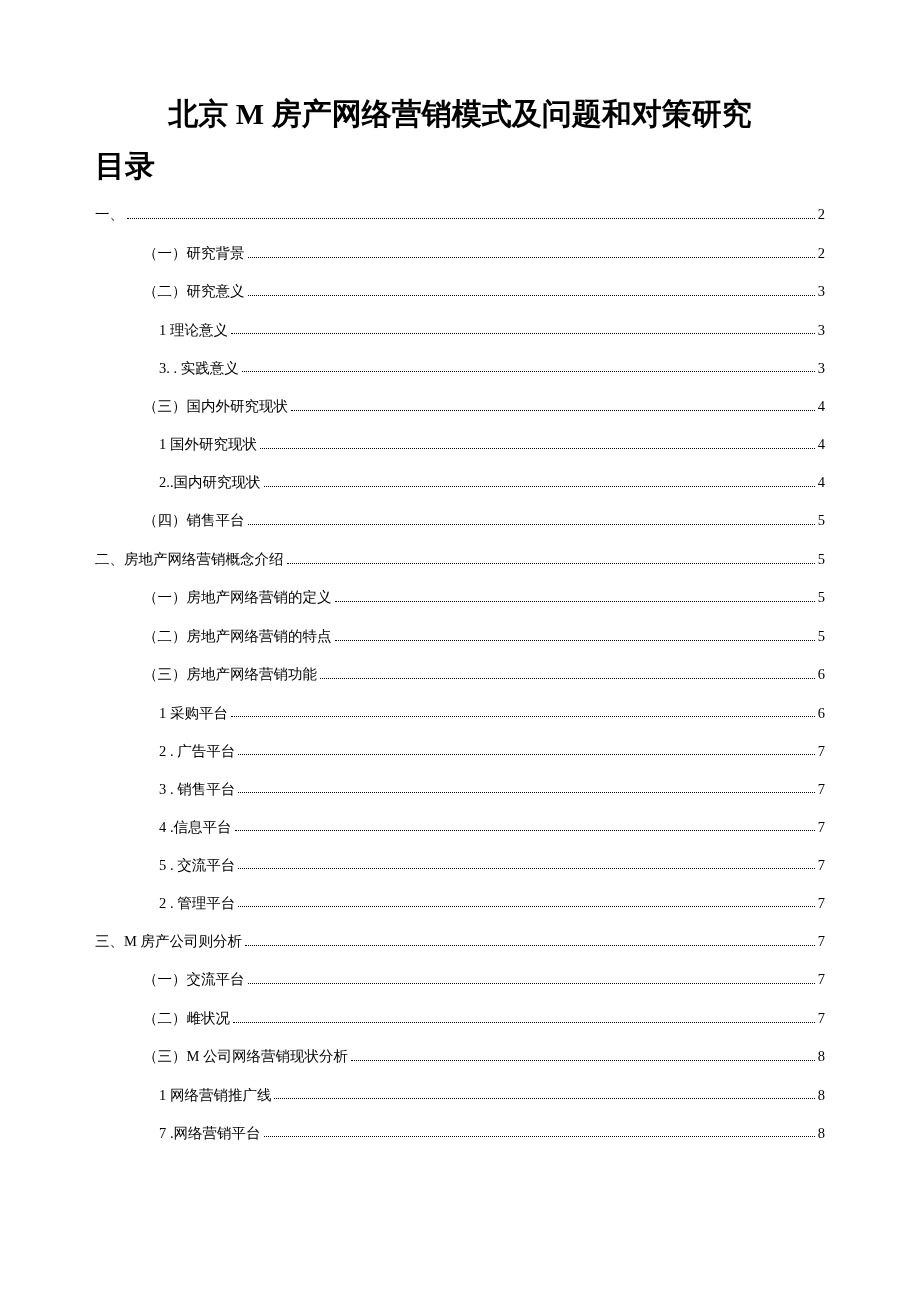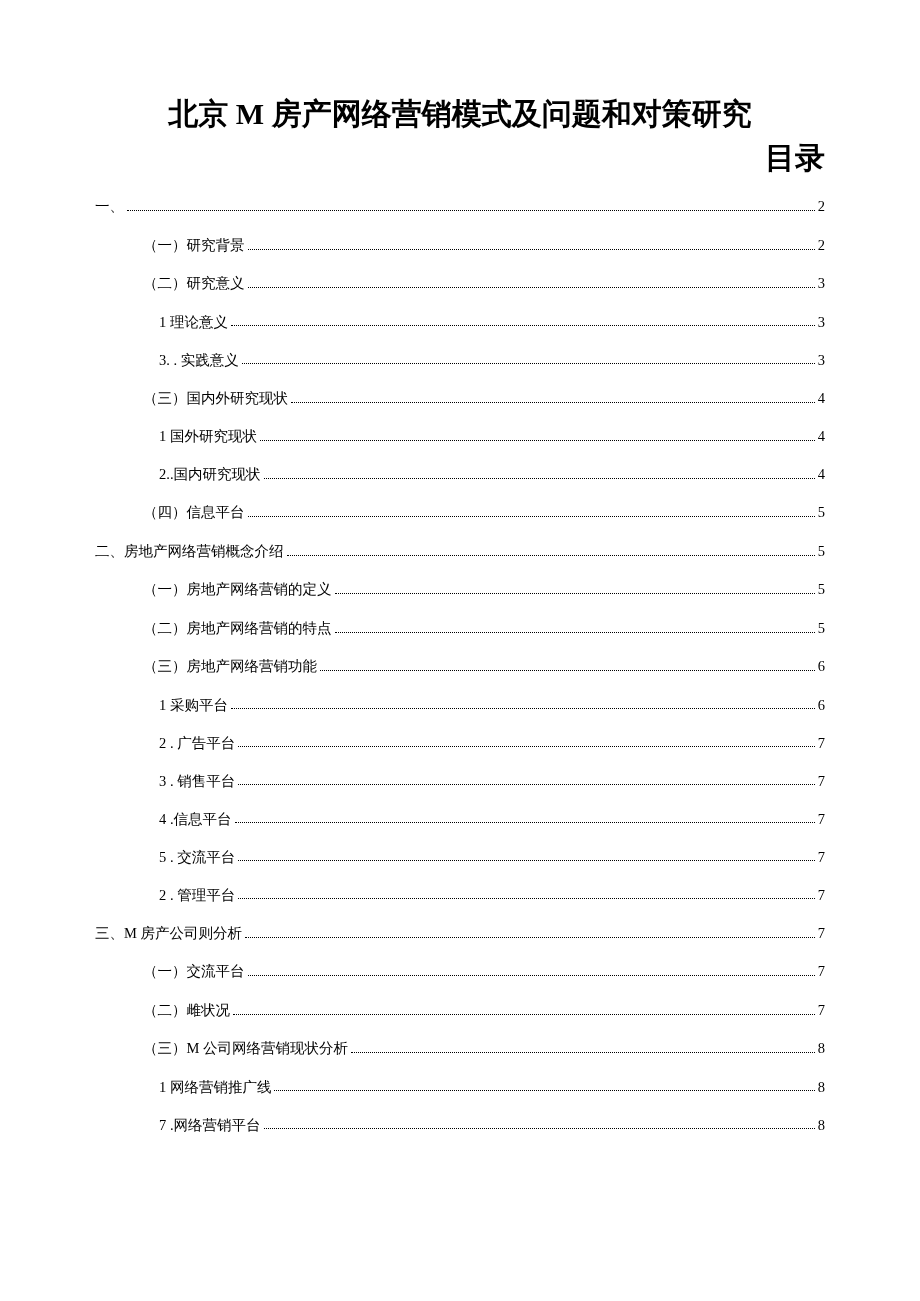--- a/index.html
+++ b/index.html
@@ -14,25 +14,26 @@
       height: 1301px;
       padding: 90px 95px 60px 95px;
       color: #000;
       position: relative;
     }
     .title {
       font-size: 30px;
       font-weight: bold;
       text-align: center;
       line-height: 1.6;
+      margin-bottom: 8px;
     }
     .subtitle {
       font-size: 30px;
       font-weight: bold;
-      text-align: right;
+      text-align: left;
       line-height: 1.3;
       margin-bottom: 22px;
     }
     .toc-container {
       font-size: 14.5px;
       line-height: 1;
     }
     .toc-line {
       display: flex;
       align-items: baseline;
@@ -97,21 +98,21 @@
       <span class="toc-label">1 国外研究现状</span>
       <span class="toc-dots"></span>
       <span class="toc-page">4</span>
     </div>
     <div class="toc-line toc-level-2">
       <span class="toc-label">2..国内研究现状</span>
       <span class="toc-dots"></span>
       <span class="toc-page">4</span>
     </div>
     <div class="toc-line toc-level-1">
-      <span class="toc-label">（四）信息平台</span>
+      <span class="toc-label">（四）销售平台</span>
       <span class="toc-dots"></span>
       <span class="toc-page">5</span>
     </div>
     <div class="toc-line toc-level-0">
       <span class="toc-label">二、房地产网络营销概念介绍</span>
       <span class="toc-dots"></span>
       <span class="toc-page">5</span>
     </div>
     <div class="toc-line toc-level-1">
       <span class="toc-label">（一）房地产网络营销的定义</span>

